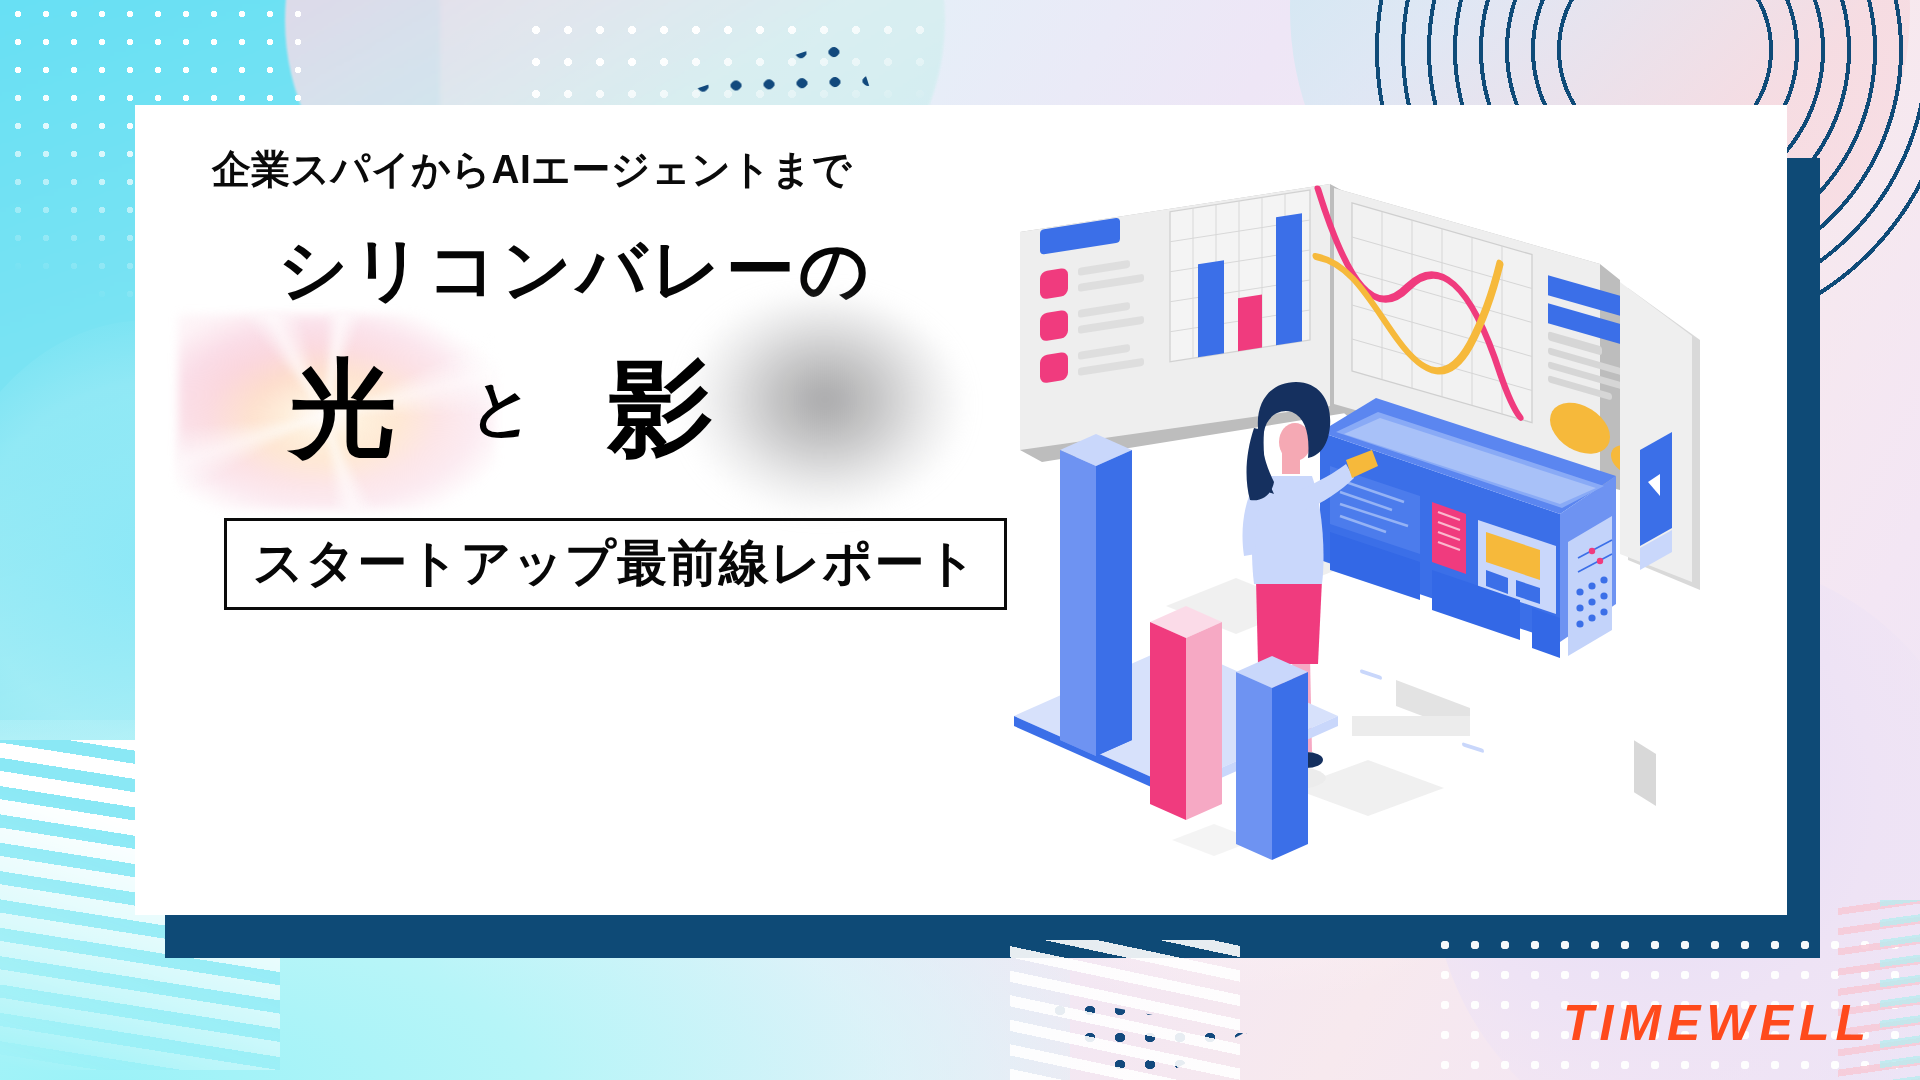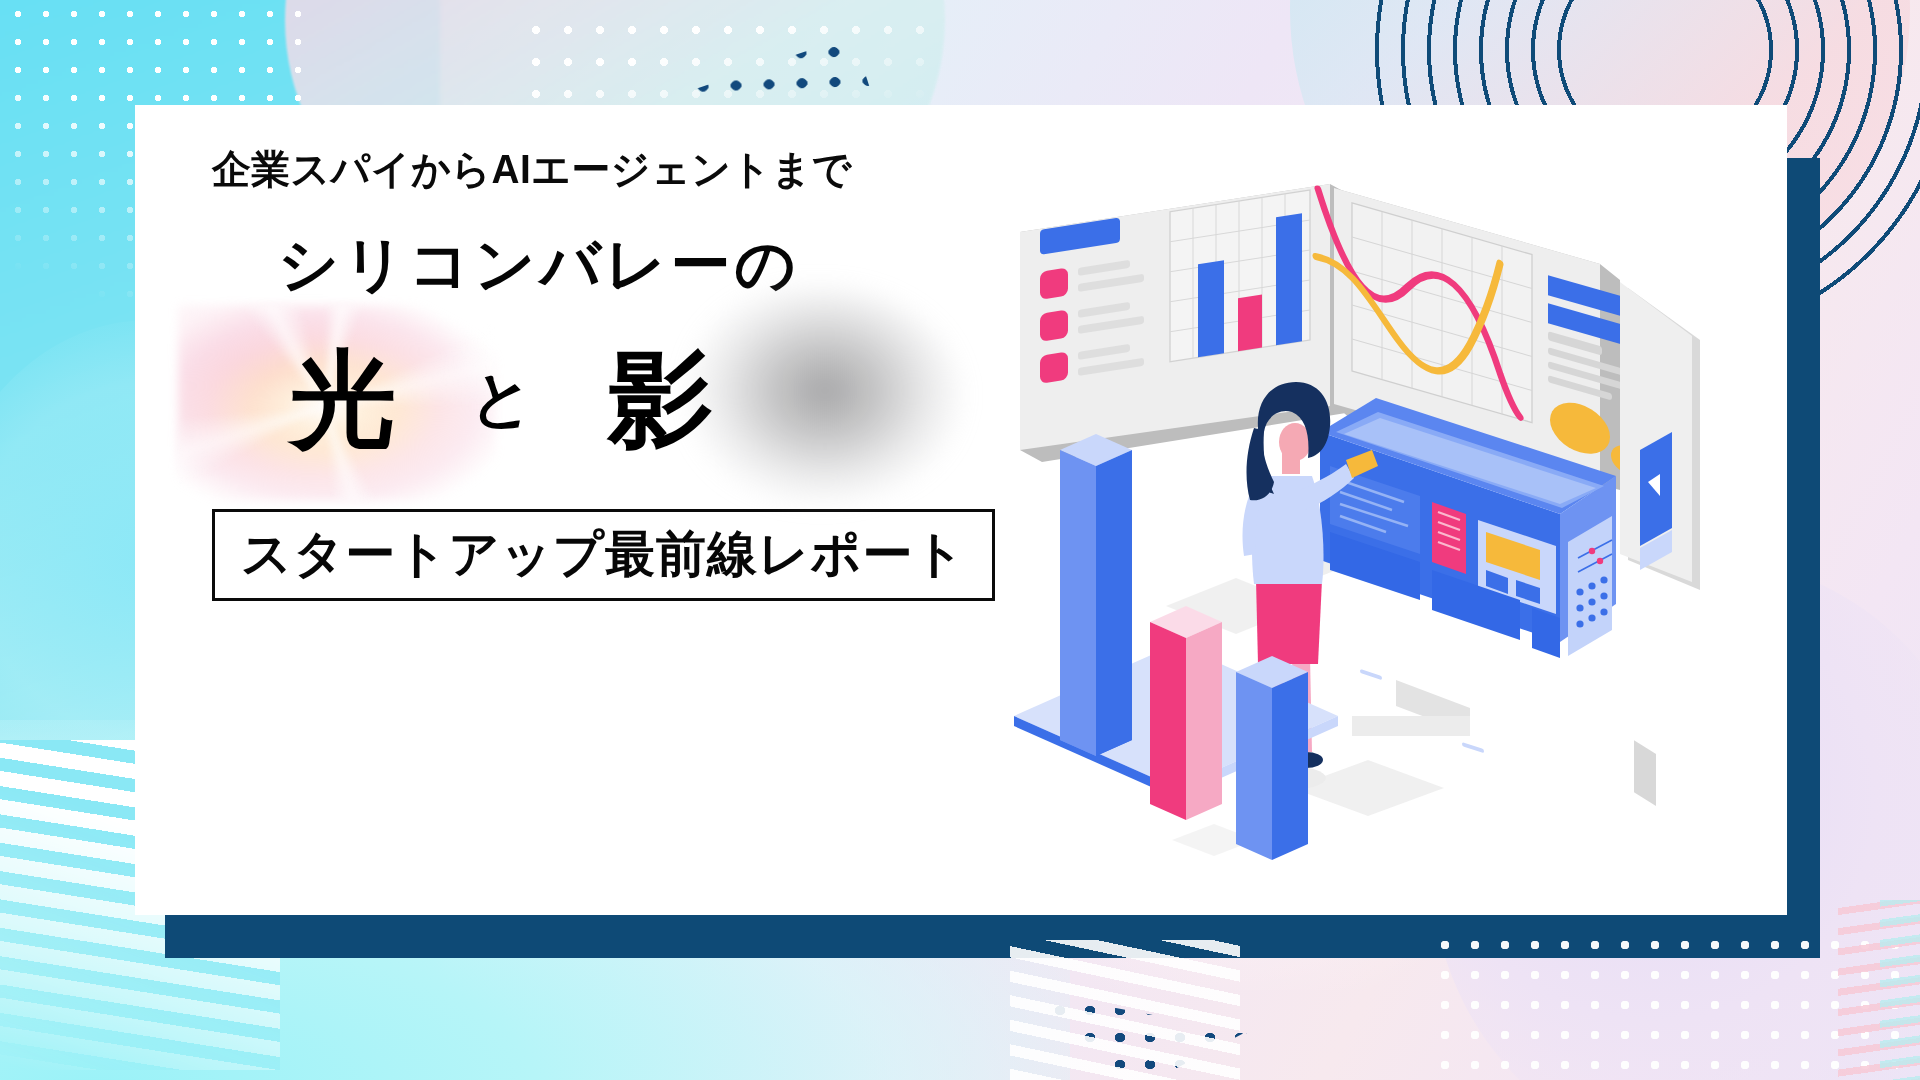--- a/index.html
+++ b/index.html
@@ -163,21 +163,21 @@
   }
 
   
   .text-block{position:absolute;left:212px;top:149px;width:770px;}
   .kicker{
     font-size:40px;font-weight:700;color:#0a0a0a;letter-spacing:.5px;
     white-space:nowrap;margin:0;padding:0;line-height:1;
     transform:scaleX(.97);transform-origin:left center;
   }
   .headline{
-    margin:46px 0 0 66px;font-size:60px;font-weight:800;color:#050505;
+    margin:46px 0 0 66px;font-size:69px;font-weight:800;color:#050505;
     letter-spacing:4px;line-height:1;white-space:nowrap;
   }
   .hikari-row{
     position:relative;margin:34px 0 0 0;height:140px;
     display:flex;align-items:center;
   }
   .glow-light{
     position:absolute;left:-34px;top:-24px;width:318px;height:196px;
     background:
       radial-gradient(ellipse at 46% 52%, rgba(255,255,255,.95) 0%, rgba(255,240,214,.8) 16%, rgba(255,222,182,.55) 30%, rgba(250,200,205,.45) 48%, rgba(246,196,214,.35) 62%, rgba(255,255,255,0) 80%),
@@ -201,21 +201,21 @@
     filter:blur(12px);border-radius:46% 54% 52% 48%;
   }
   .kanji{
     position:relative;font-size:106px;font-weight:800;color:#000;line-height:1;
   }
   .k-hikari{margin-left:78px;}
   .k-to{font-size:62px;font-weight:700;margin-left:74px;}
   .k-kage{margin-left:74px;}
 
   .tagline-box{
-    margin:40px 0 0 0;border:3.5px solid #0a0a0a;display:inline-block;
+    margin:40px 0 0 12px;border:3.5px solid #0a0a0a;display:inline-block;
     padding:17px 26px 19px 26px;
   }
   .tagline{
     font-size:50px;font-weight:800;color:#070707;letter-spacing:1px;
     line-height:1;white-space:nowrap;
   }
 
   
   .illus{position:absolute;left:1000px;top:160px;width:780px;height:720px;}
   .illus svg{display:block;}
@@ -491,14 +491,15 @@
     </svg>
   </div>
 
   <div class="tri-dots tri-bottom"></div>
   <div class="tri-bottom-line"></div>
   <div class="stripes stripes-br"></div>
   <div class="dots dots-logo"></div>
   <div class="stripes stripes-logo"></div>
   <div class="stripes stripes-logo2"></div>
 
+  <div class="logo">TIMEWELL</div>
 
 </div>
 
 </body></html>

